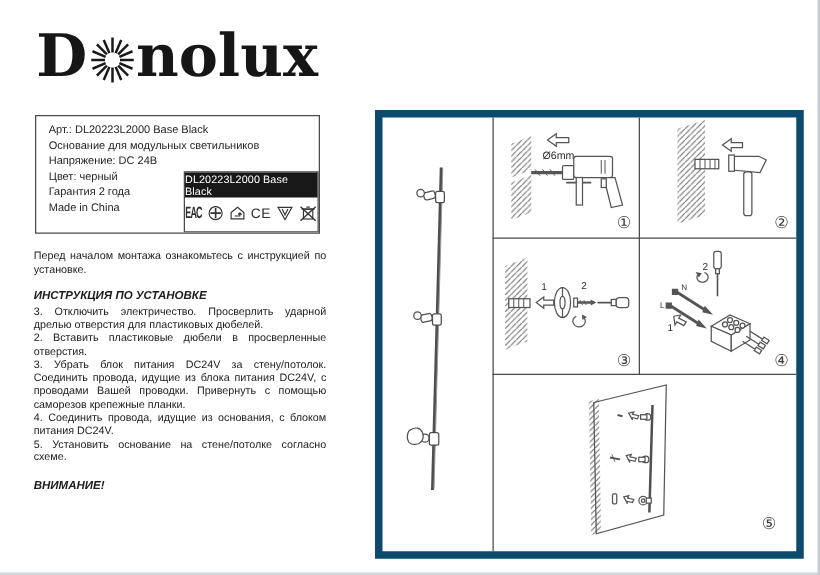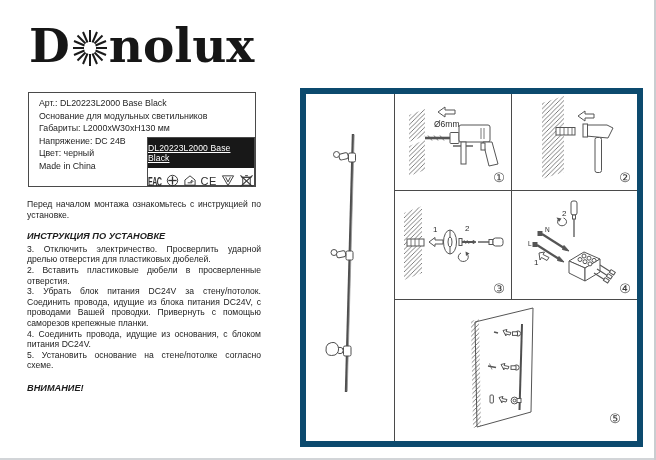--- a/index.html
+++ b/index.html
@@ -14,22 +14,22 @@
           font-family:"DejaVu Serif", serif; font-weight:bold; font-size:47px; color:#161616; }
   .logo .burst { width:44px; height:44px; margin:5px -3px 0 -2px; }
 
   
   .info-box { position:absolute; left:28px; top:92px; width:228px; height:95px;
               border:1px solid #4a4a4a; box-sizing:border-box; background:#fff; }
   .info-lines { position:absolute; left:10px; top:4px; font-size:8.8px; line-height:12.55px;
                 color:#1e1e1e; white-space:nowrap; }
   .inner-box { position:absolute; left:118px; top:44px; width:108px; height:49px;
                border:1px solid #4a4a4a; background:#fff; box-sizing:border-box; }
-  .label-bar { height:30px; background:#181818; color:#fff; display:flex; align-items:center;
-               justify-content:center; font-size:8.6px; letter-spacing:0.1px;text-decoration:underline; }
+  .label-bar { height:20px; background:#181818; color:#fff; display:flex; align-items:center;
+               justify-content:center; font-size:8.6px; letter-spacing:0.1px; }
   .icons-row { height:25px; display:flex; align-items:center; justify-content:center; gap:4px; color:#2e2e2e; }
   .eac { font-weight:bold; font-size:10.5px; transform:scale(0.68,1.25); letter-spacing:-0.8px; margin:0 -3px; }
   .ce  { font-size:11px; letter-spacing:0.6px; font-weight:400; }
 
   
   .text-col { position:absolute; left:27px; top:199px; width:234px;
               font-size:8.6px; line-height:10.6px; text-align:justify; color:#1c1c1c; }
   .text-col p { margin:0; }
   .intro { margin-bottom:11px !important; }
   .sec-title { font-weight:bold; font-size:9.2px; margin-bottom:2px !important; text-align:left !important;font-style:italic; }
@@ -95,23 +95,23 @@
         <line x1="16.5" y1="24.5" x2="6" y2="29"></line>
       </g>
     </svg>
     <span>nolux</span>
   </div>
 
   <div class="info-box">
     <div class="info-lines">
       <div>Арт.: DL20223L2000 Base Black</div>
       <div>Основание для модульных светильников</div>
-      <div>Габариты: L2000xW30xH130 мм</div>
       <div>Напряжение: DC 24В</div>
       <div>Цвет: черный</div>
+      <div>Гарантия 2 года</div>
       <div>Made in China</div>
     </div>
     <div class="inner-box">
       <div class="label-bar">DL20223L2000 Base Black</div>
       <div class="icons-row">
         <span class="eac">ЕАС</span>
         <svg width="13" height="13" viewBox="0 0 14 14">
           <circle cx="7" cy="7" r="5.6" fill="none" stroke="#333" stroke-width="1"></circle>
           <line x1="7" y1="2.5" x2="7" y2="11.5" stroke="#333" stroke-width="1.4"></line>
           <line x1="2.5" y1="7" x2="11.5" y2="7" stroke="#333" stroke-width="1.4"></line>

